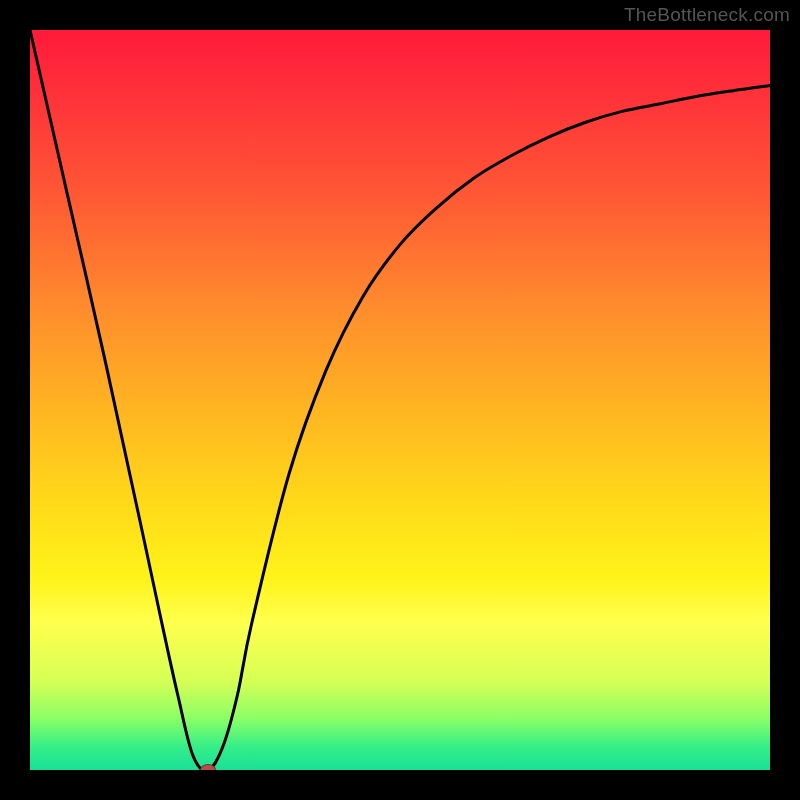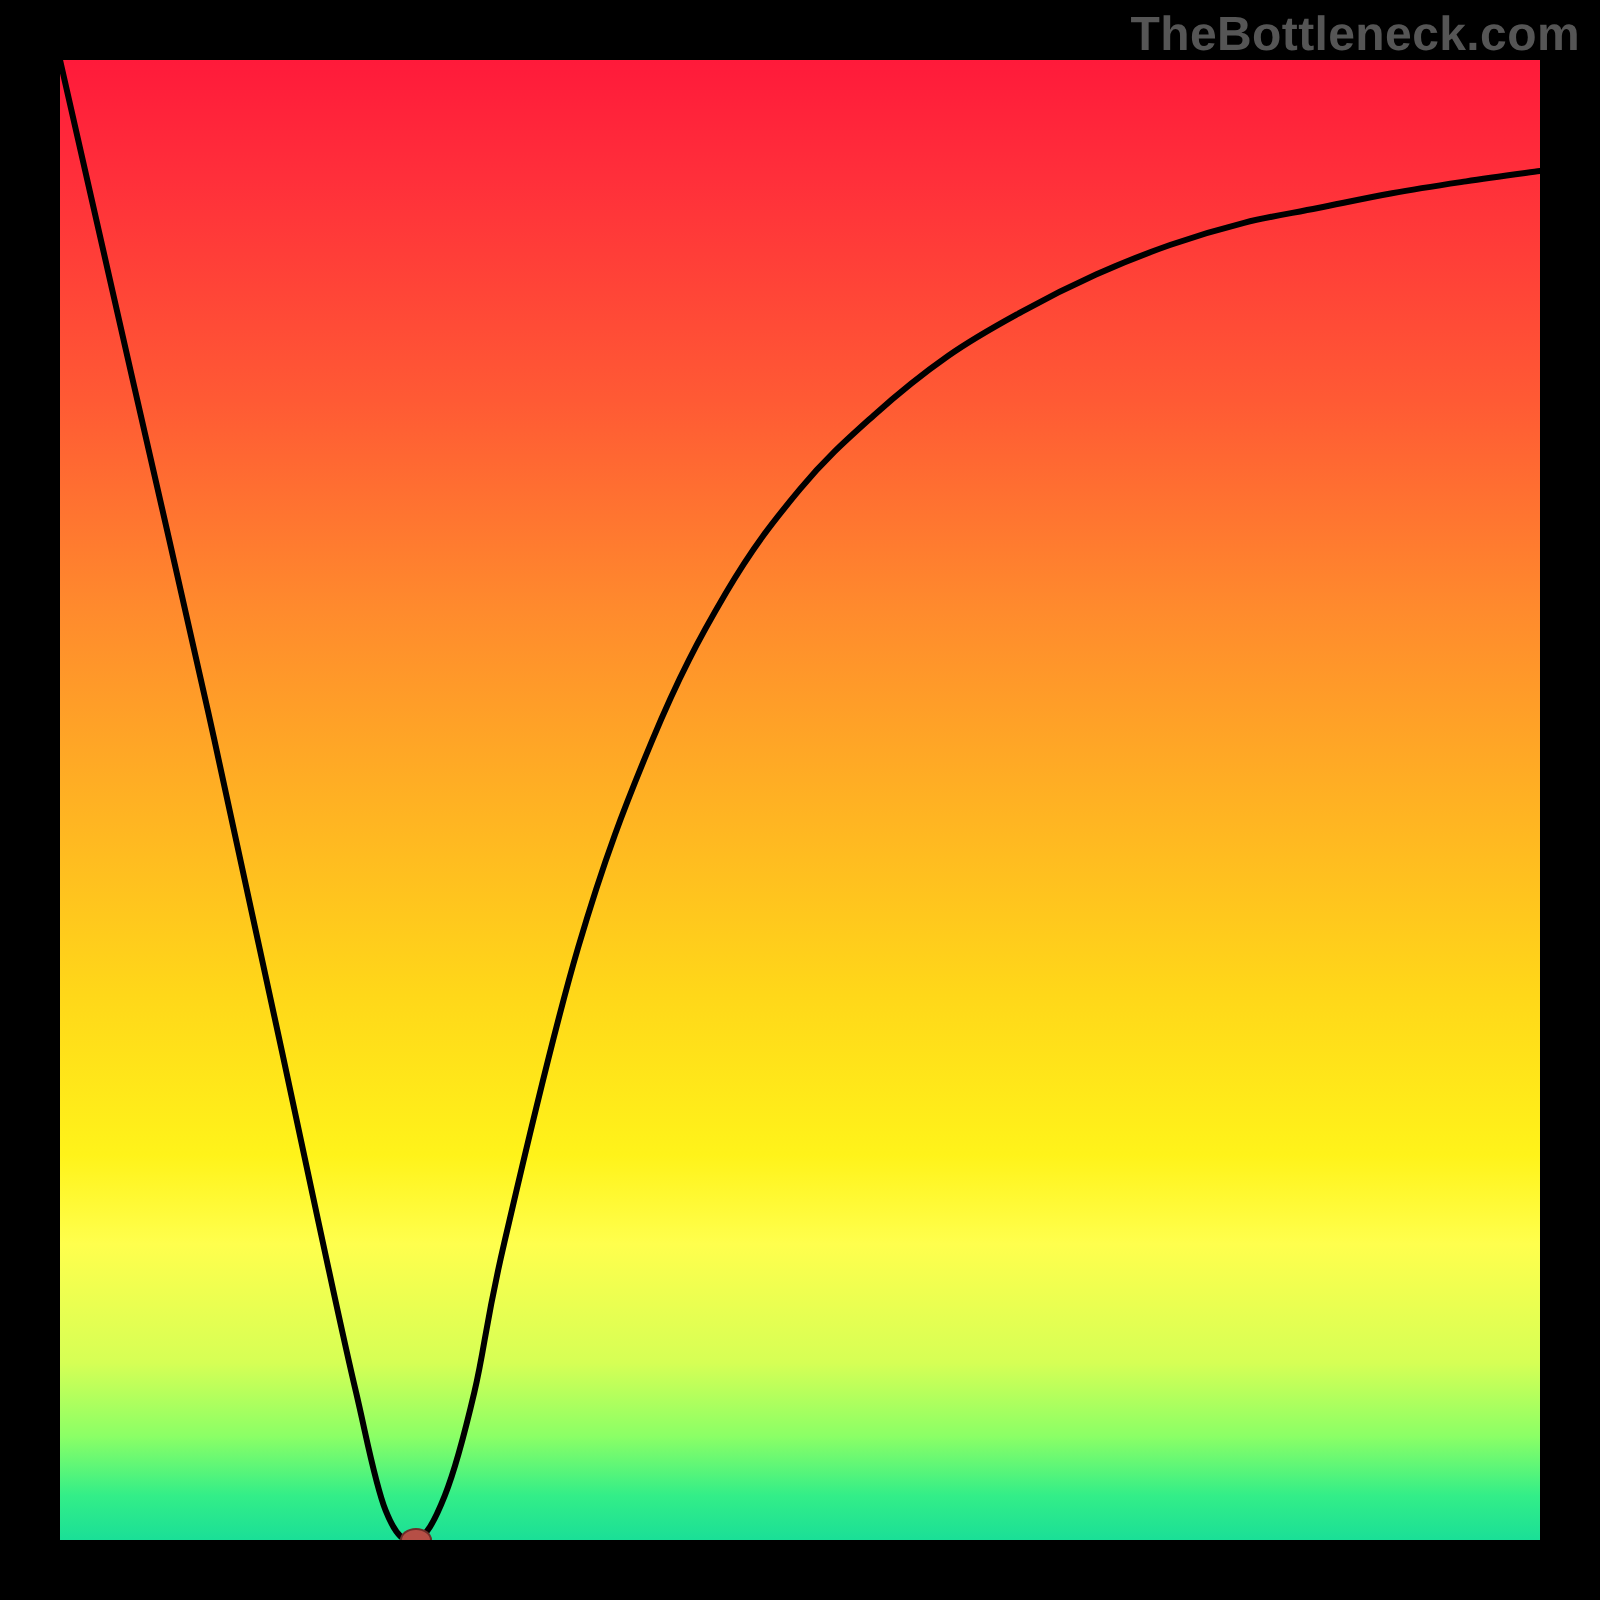--- a/index.html
+++ b/index.html
@@ -15,22 +15,22 @@
     position: relative;
     width: 800px;
     height: 800px;
     background: #000;
   }
   .watermark {
     position: absolute;
     top: 4px;
     right: 10px;
     color: #555;
-    font-size: 24px;
-    font-weight: 700;
+    font-size: 19px;
+    font-weight: 400;
     letter-spacing: 0.2px;
     user-select: none;
   }
   .plot-area {
     position: absolute;
     left: 30px;
     top: 30px;
     width: 740px;
     height: 740px;
     overflow: hidden;

